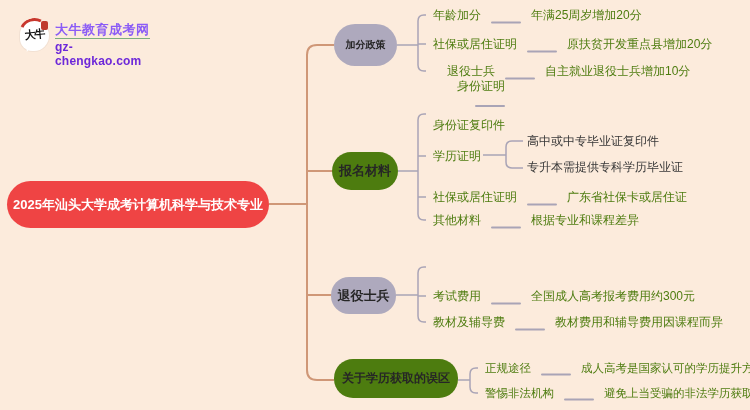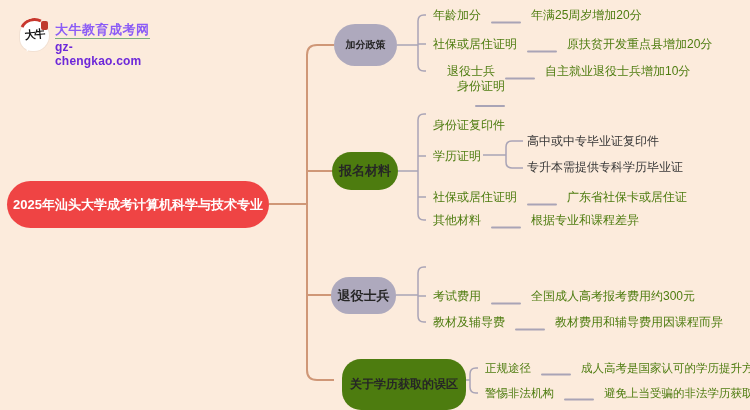--- a/index.html
+++ b/index.html
@@ -20,21 +20,21 @@
   .root{
     left:7px;top:181px;width:262px;height:47px;
     background:#ef4444;border-radius:24px;
     color:#ffffff;font-size:13px;
   }
   .lav{background:#aea9bd;}
   .ter{background:#4d7c0f;}
   .b1{left:334px;top:24px;width:63px;height:42px;border-radius:21px;font-size:10px;}
   .b2{left:332px;top:152px;width:66px;height:38px;border-radius:19px;font-size:13px;}
   .b3{left:331px;top:277px;width:65px;height:37px;border-radius:18px;font-size:13px;}
-  .b4{left:334px;top:359px;width:124px;height:51px;border-radius:19px;font-size:12px;margin-left:8px;}
+  .b4{left:334px;top:359px;width:124px;height:39px;border-radius:19px;font-size:12px;}
   .row{
     position:absolute;z-index:1;
     display:flex;align-items:flex-end;gap:10px;
     transform:translateY(-50%);
     font-size:12px;color:#4d7c0f;white-space:nowrap;
   }
   .row.small{font-size:11.5px;}
   .dash{width:30px;height:2px;background:#a9a4b6;border-radius:1px;flex:0 0 auto;}
   .subval{
     position:absolute;z-index:1;transform:translateY(-50%);

